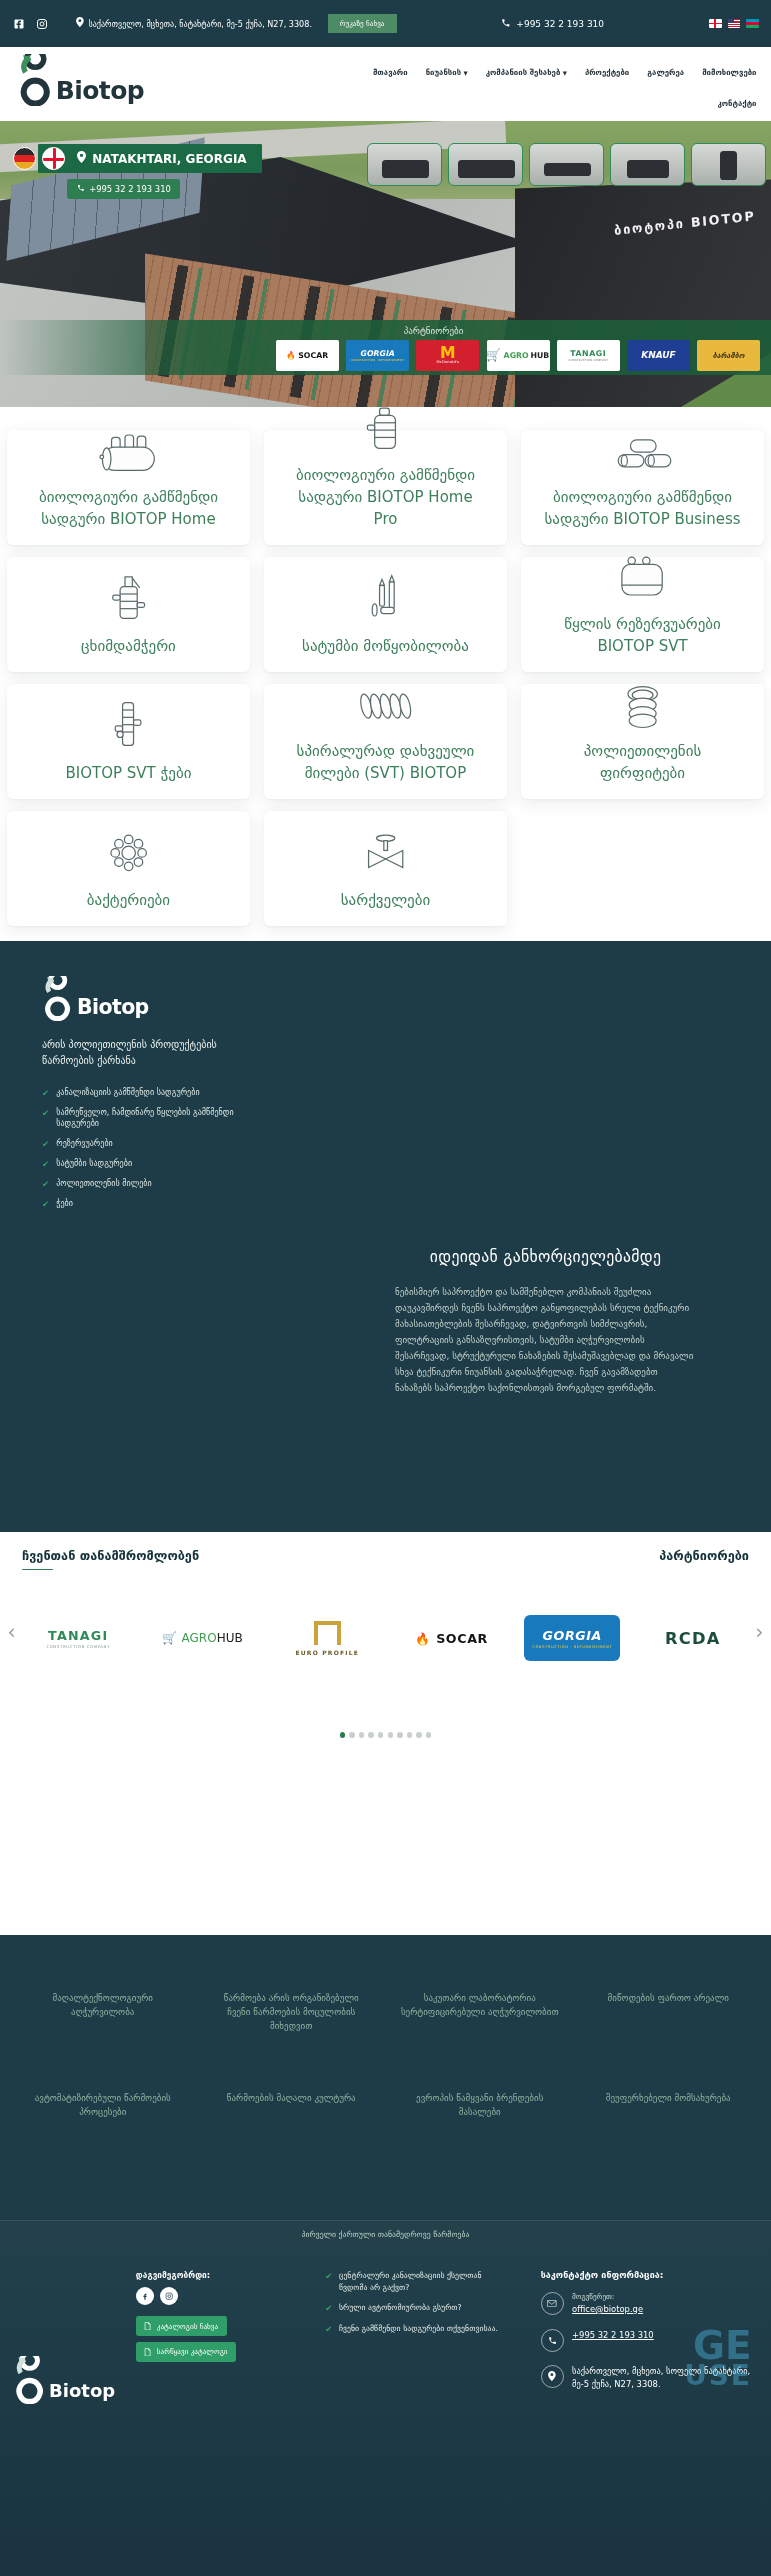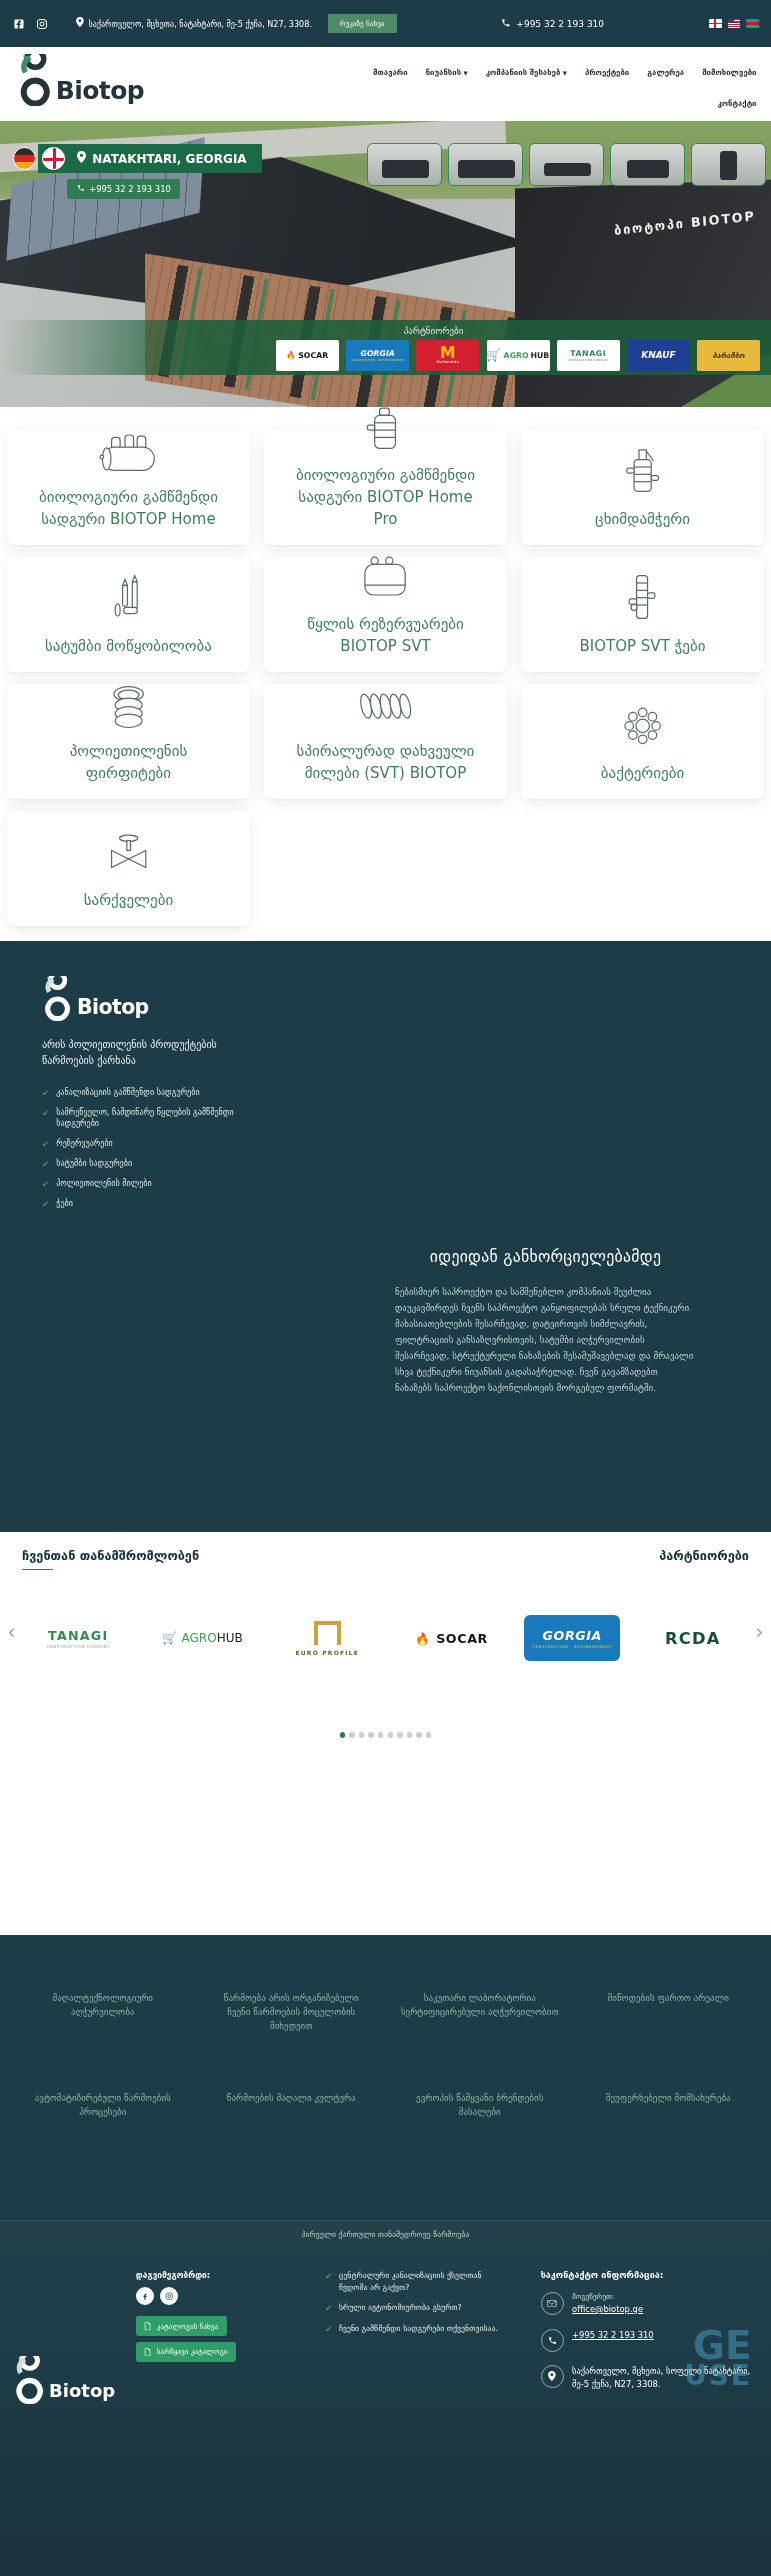--- a/index.html
+++ b/index.html
@@ -332,20 +332,32 @@
             <rect x="50" y="10" width="16" height="12" rx="4"></rect>
             <rect x="42" y="22" width="34" height="54" rx="8"></rect>
             <line x1="42" y1="34" x2="76" y2="34"></line>
             <line x1="42" y1="46" x2="76" y2="46"></line>
             <line x1="42" y1="58" x2="76" y2="58"></line>
             <rect x="30" y="38" width="12" height="8" rx="3"></rect>
           </g>
         </svg>
       <a>ბიოლოგიური გამწმენდი სადგური BIOTOP Home Pro</a>
     </div>
+    <div class="card">
+      <svg class="picon" viewBox="0 0 120 90">
+          <g>
+            <rect x="40" y="26" width="42" height="20" rx="10"></rect>
+            <rect x="20" y="50" width="42" height="20" rx="10"></rect>
+            <rect x="64" y="50" width="42" height="20" rx="10"></rect>
+            <ellipse cx="30" cy="60" rx="5" ry="9"></ellipse>
+            <ellipse cx="74" cy="60" rx="5" ry="9"></ellipse>
+          </g>
+        </svg>
+      <a>ბიოლოგიური გამწმენდი სადგური BIOTOP Business</a>
+    </div>
 
     <div class="card">
       <svg class="picon" viewBox="0 0 120 90">
           <g>
             <rect x="54" y="8" width="12" height="16"></rect>
             <line x1="66" y1="10" x2="78" y2="26"></line>
             <rect x="46" y="24" width="28" height="52" rx="6"></rect>
             <line x1="46" y1="36" x2="74" y2="36"></line>
             <line x1="46" y1="48" x2="74" y2="48"></line>
             <line x1="46" y1="60" x2="74" y2="60"></line>
@@ -391,41 +403,41 @@
             <rect x="38" y="44" width="12" height="9" rx="3"></rect>
             <rect x="68" y="34" width="12" height="9" rx="3"></rect>
             <circle cx="46" cy="58" r="5"></circle>
           </g>
         </svg>
       <a>BIOTOP SVT ჭები</a>
     </div>
     <div class="card">
       <svg class="picon" viewBox="0 0 120 90">
           <g>
+            <ellipse cx="28" cy="46" rx="8" ry="20" transform="rotate(-12 28 46)"></ellipse>
+            <ellipse cx="44" cy="46" rx="8" ry="20" transform="rotate(-12 44 46)"></ellipse>
+            <ellipse cx="60" cy="46" rx="8" ry="20" transform="rotate(-12 60 46)"></ellipse>
+            <ellipse cx="76" cy="46" rx="8" ry="20" transform="rotate(-12 76 46)"></ellipse>
+            <ellipse cx="92" cy="46" rx="8" ry="20" transform="rotate(-12 92 46)"></ellipse>
+          </g>
+        </svg>
+      <a>სპირალურად დახვეული მილები (SVT) BIOTOP</a>
+    </div>
+
+    <div class="card">
+      <svg class="picon" viewBox="0 0 120 90">
+          <g>
             <ellipse cx="60" cy="26" rx="24" ry="12"></ellipse>
             <ellipse cx="60" cy="28" rx="17" ry="8"></ellipse>
             <ellipse cx="60" cy="44" rx="22" ry="11"></ellipse>
             <ellipse cx="60" cy="58" rx="22" ry="11"></ellipse>
             <ellipse cx="60" cy="70" rx="22" ry="11"></ellipse>
           </g>
         </svg>
       <a>პოლიეთილენის ფირფიტები</a>
-    </div>
-
-    <div class="card">
-      <svg class="picon" viewBox="0 0 120 90">
-          <g>
-            <ellipse cx="28" cy="46" rx="8" ry="20" transform="rotate(-12 28 46)"></ellipse>
-            <ellipse cx="44" cy="46" rx="8" ry="20" transform="rotate(-12 44 46)"></ellipse>
-            <ellipse cx="60" cy="46" rx="8" ry="20" transform="rotate(-12 60 46)"></ellipse>
-            <ellipse cx="76" cy="46" rx="8" ry="20" transform="rotate(-12 76 46)"></ellipse>
-            <ellipse cx="92" cy="46" rx="8" ry="20" transform="rotate(-12 92 46)"></ellipse>
-          </g>
-        </svg>
-      <a>სპირალურად დახვეული მილები (SVT) BIOTOP</a>
     </div>
     <div class="card">
       <svg class="picon" viewBox="0 0 120 90">
           <g>
             <circle cx="60" cy="44" r="11"></circle>
             <circle cx="60" cy="22" r="7"></circle>
             <circle cx="76" cy="29" r="7"></circle>
             <circle cx="82" cy="44" r="7"></circle>
             <circle cx="76" cy="59" r="7"></circle>
             <circle cx="60" cy="66" r="7"></circle>

